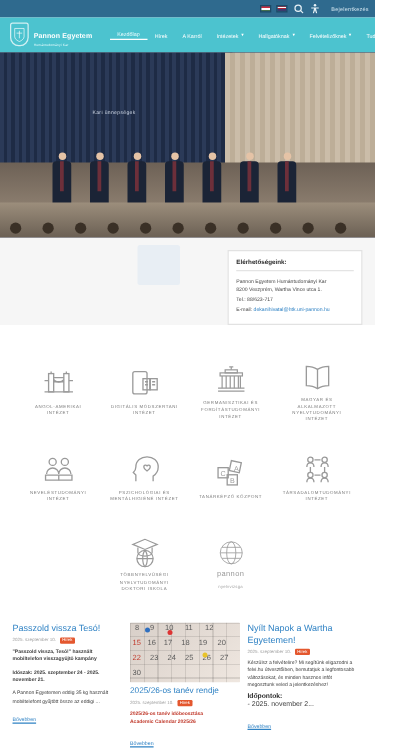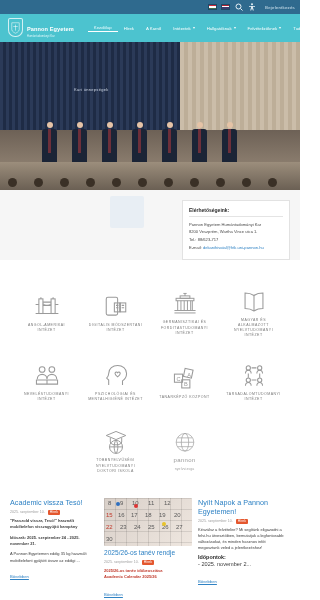--- a/index.html
+++ b/index.html
@@ -395,21 +395,21 @@
         </svg>
       </span>
       <span class="logo-card-mark">pannon</span>
       <span class="logo-card-sub">nyelvvizsga</span>
     </div>
   </div>
 
   <div class="news">
 
     <div class="news-col">
-      <div class="news-title">Academic vissza Tesó!</div>
+      <div class="news-title">Passzold vissza Tesó!</div>
       <div class="news-meta">
         <span class="news-date">2025. szeptember 10.</span>
         <span class="news-tag">Hírek</span>
       </div>
       <div class="news-body" style="font-weight:bold">"Passzold vissza, Tesó!" használt mobiltelefon visszagyűjtő kampány</div>
       <div class="news-body" style="margin-top:5px;font-weight:bold">Időszak: 2025. szeptember 24 - 2025. november 21.</div>
       <div class="news-body" style="margin-top:4px">A Pannon Egyetemen eddig 35 kg használt mobiltelefont gyűjtött össze az eddigi ...</div>
       <a class="news-more" href="#">Bővebben</a>
     </div>
 
@@ -441,21 +441,21 @@
       <div class="news-meta">
         <span class="news-date">2025. szeptember 10.</span>
         <span class="news-tag">Hírek</span>
       </div>
       <div class="news-body" style="font-weight:bold;color:#c0392b">2025/26-os tanév időbeosztása</div>
       <div class="news-body" style="font-weight:bold;color:#c0392b">Academic Calendar 2025/26</div>
       <a class="news-more" href="#" style="margin-top:12px">Bővebben</a>
     </div>
 
     <div class="news-col">
-      <div class="news-title">Nyílt Napok a Pannon Egyetemen!</div>
+      <div class="news-title">Nyílt Napok a Wartha Egyetemen!</div>
       <div class="news-meta">
         <span class="news-date">2025. szeptember 10.</span>
         <span class="news-tag">Hírek</span>
       </div>
       <div class="news-body">Készülsz a felvételire? Mi segítünk eligazodni a felvi.hu útvesztőiben, bemutatjuk a legfontosabb változásokat, és minden hasznos infót megosztunk veled a jelentkezéshez!</div>
       <div class="news-sub">Időpontok:</div>
       <div class="news-body" style="font-size:5.6px">- 2025. november 2...</div>
       <a class="news-more" href="#">Bővebben</a>
     </div>
   </div>

